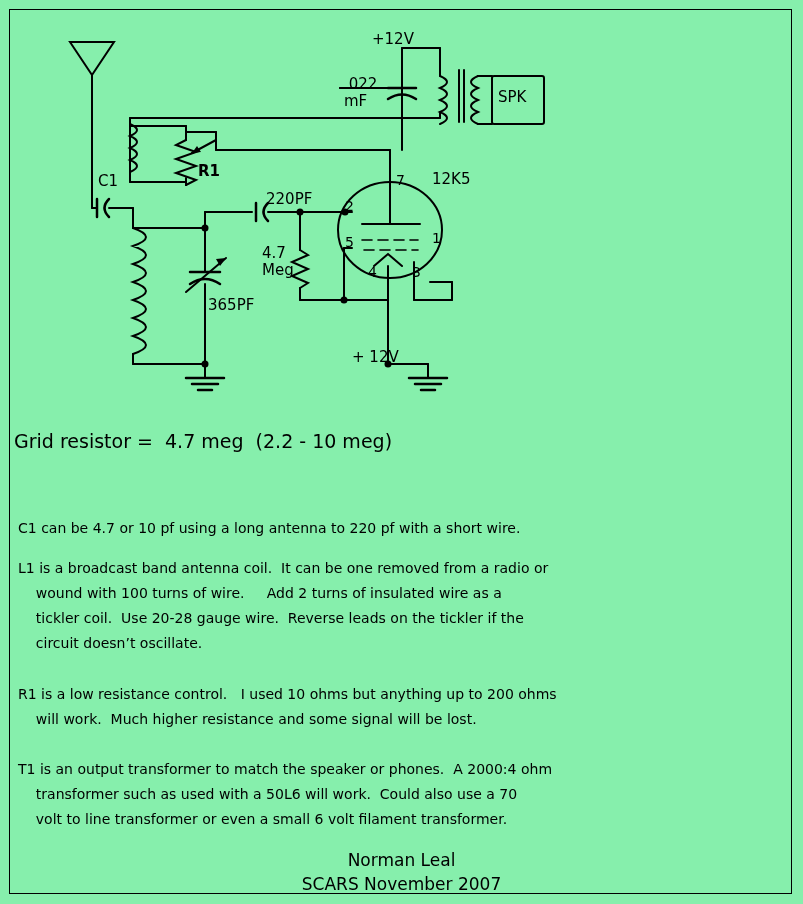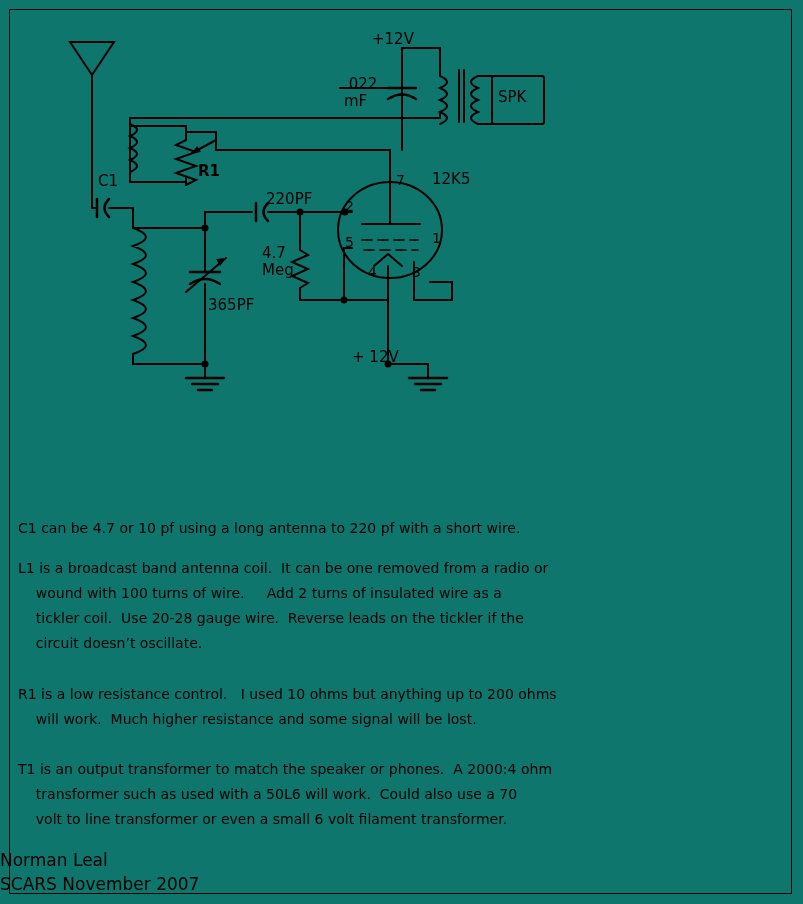--- a/index.html
+++ b/index.html
@@ -7,21 +7,21 @@
     padding: 0;
     background: #ffffff;
   }
   body {
     font-family: "DejaVu Sans", sans-serif;
   }
   #page {
     position: relative;
     width: 803px;
     height: 904px;
-    background: #0f766e;
+    background: #86efac;
     overflow: hidden;
   }
   #border {
     position: absolute;
     left: 9px;
     top: 9px;
     width: 783px;
     height: 885px;
     border: 1px solid #000;
     box-sizing: border-box;
@@ -60,21 +60,21 @@
   }
   .para {
     position: absolute;
     font-size: 14px;
     line-height: 25px;
   }
   .sig {
     position: absolute;
     left: 0;
     width: 803px;
-    text-align: left;
+    text-align: center;
     font-size: 17px;
     line-height: 24px;
   }
 </style>
 </head>
 <body>
 
 <div id="page">
 
   <div id="border"></div>
@@ -229,20 +229,21 @@
 
   <div class="lbl" style="left:396px; top:172px; font-size:14px;">7</div>
   <div class="lbl" style="left:345px; top:198px; font-size:14px;">2</div>
   <div class="lbl" style="left:345px; top:234px; font-size:14px;">5</div>
   <div class="lbl" style="left:432px; top:230px; font-size:14px;">1</div>
   <div class="lbl" style="left:368px; top:264px; font-size:14px;">4</div>
   <div class="lbl" style="left:412px; top:264px; font-size:14px;">3</div>
 
   <div id="notes">
     <div class="specs">
+      <div class="note-line">Grid resistor =  4.7 meg  (2.2 - 10 meg)</div>
     </div>
 
     <div class="para note-line" style="left:18px; top:96px; width:770px;">C1 can be 4.7 or 10 pf using a long antenna to 220 pf with a short wire.</div>
     <div class="para note-line" style="left:18px; top:136px; width:770px;">L1 is a broadcast band antenna coil.  It can be one removed from a radio or
     wound with 100 turns of wire.     Add 2 turns of insulated wire as a
     tickler coil.  Use 20-28 gauge wire.  Reverse leads on the tickler if the
     circuit doesn’t oscillate.</div>
     <div class="para note-line" style="left:18px; top:262px; width:770px;">R1 is a low resistance control.   I used 10 ohms but anything up to 200 ohms
     will work.  Much higher resistance and some signal will be lost.</div>
     <div class="para note-line" style="left:18px; top:337px; width:770px;">T1 is an output transformer to match the speaker or phones.  A 2000:4 ohm

